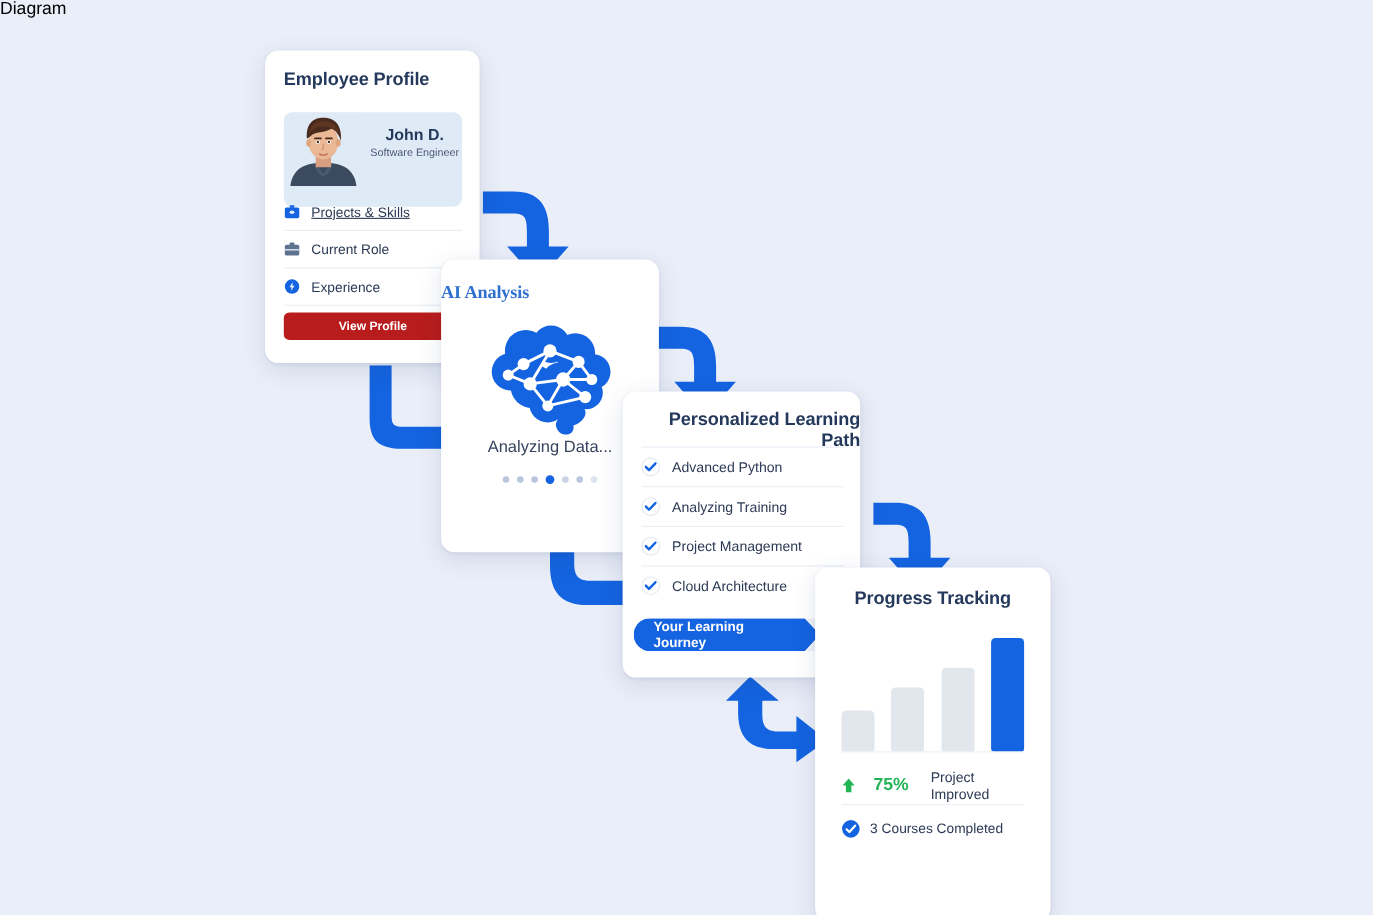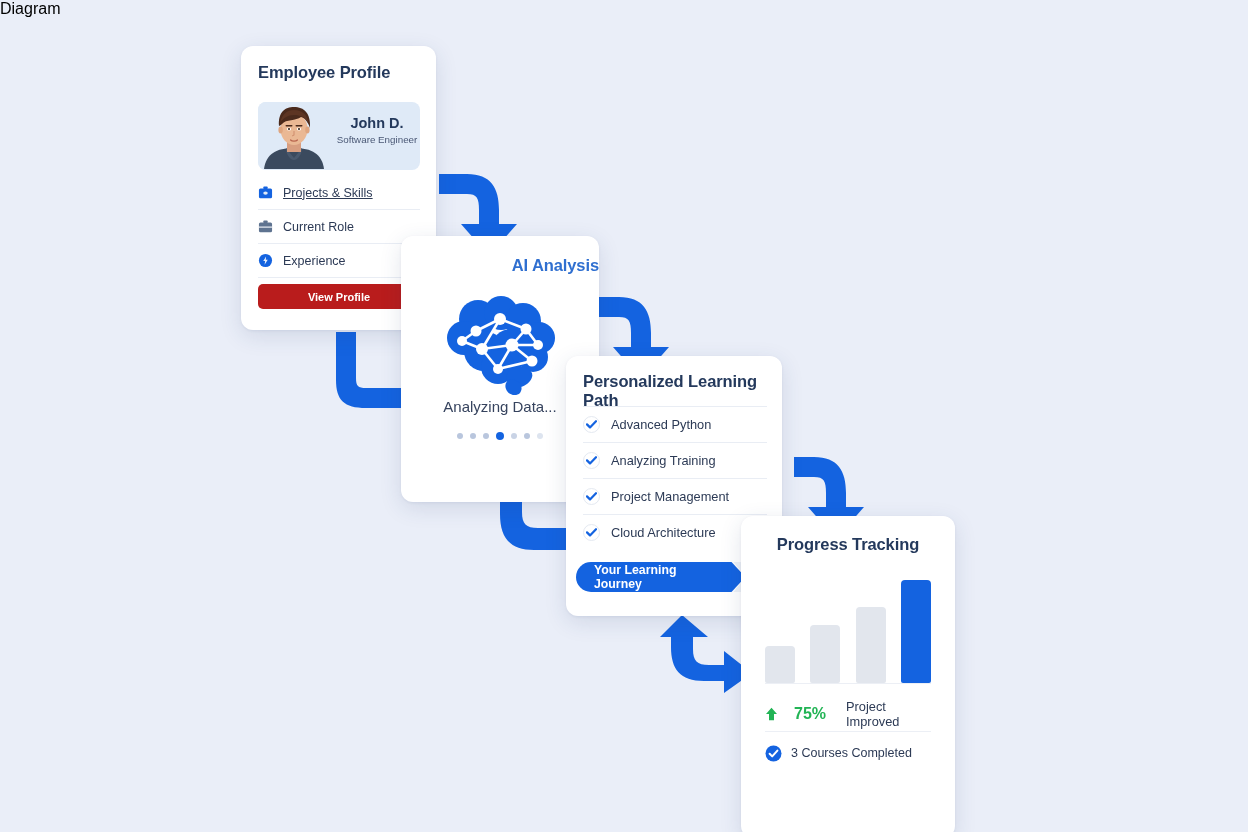--- a/index.html
+++ b/index.html
@@ -24,24 +24,25 @@
 
   
   .arrows { position: absolute; inset: 0; pointer-events: none; }
   .arrow { position: absolute; }
 
   
   #card-profile { left: 241px; top: 46px; width: 195px; height: 284px; z-index: 40; }
   .card-title-dark {
     font-size: 16.5px; font-weight: bold; color: #24395c;
     letter-spacing: -.1px;
+    text-align: right;
   }
   #card-profile .ttl { position: absolute; left: 17px; top: 17px; }
   .profile-banner {
-    position: absolute; left: 17px; top: 56px; width: 162px; height: 68px;
+    position: absolute; left: 17px; top: 56px; width: 162px; height: 86px;
     background: #dfeaf7; border-radius: 8px; overflow: hidden;
   }
   .avatar-wrap {
     position: absolute; left: 0; top: 0; width: 72px; height: 67px; overflow: hidden;
   }
   .profile-meta { position: absolute; left: 78px; top: 13px; width: 82px; text-align: center; }
   .profile-name { font-size: 14.5px; font-weight: bold; color: #24395c; }
   .profile-role { font-size: 9.8px; color: #4a5875; margin-top: 3px; }
 
   .prow {
@@ -60,21 +61,21 @@
     font-family: "Liberation Sans", sans-serif;
     display: flex; align-items: center; justify-content: center;
     cursor: pointer;
   }
 
   
   #card-ai { left: 401px; top: 236px; width: 198px; height: 266px; z-index: 50; }
   .card-title-blue {
     font-size: 16.5px; font-weight: bold; color: #2f6fd0; letter-spacing: -.1px;
   }
-  #card-ai .ttl { position: absolute; width: 100%; top: 20px; text-align: right; }
+  #card-ai .ttl { position: absolute; width: 100%; top: 20px; text-align: left; font-family: Liberation Serif, serif; }
   #brain { position: absolute; left: 50%; transform: translateX(-50%); top: 57px; }
   .ai-status {
     position: absolute; width: 100%; top: 398px; text-align: center;
   }
   #card-ai .ai-status { top: 162px; font-size: 15px; color: #36435e; }
   .dots {
     position: absolute; width: 100%; top: 196px;
     display: flex; justify-content: center; align-items: center; gap: 7px;
   }
   .dot { width: 6px; height: 6px; border-radius: 50%; background: #b9c6dd; }

